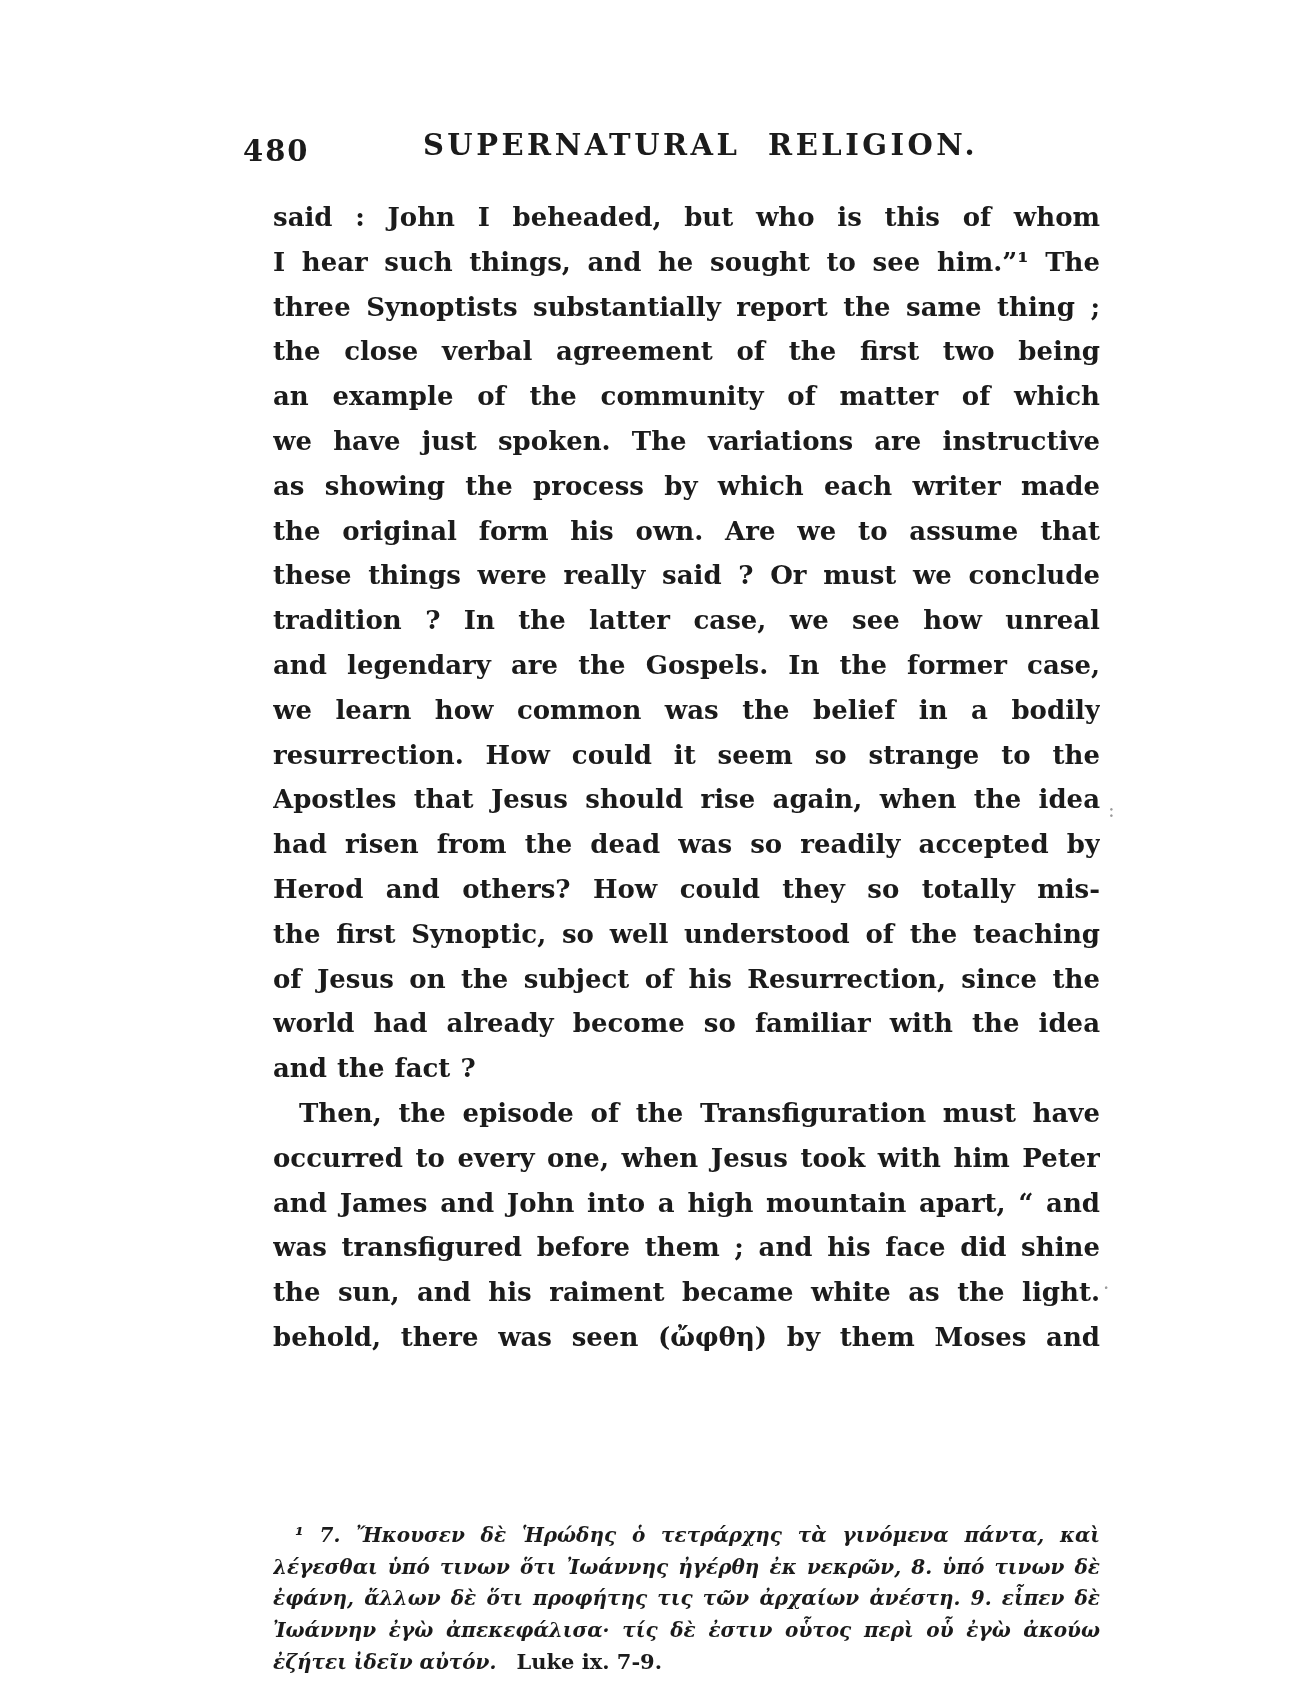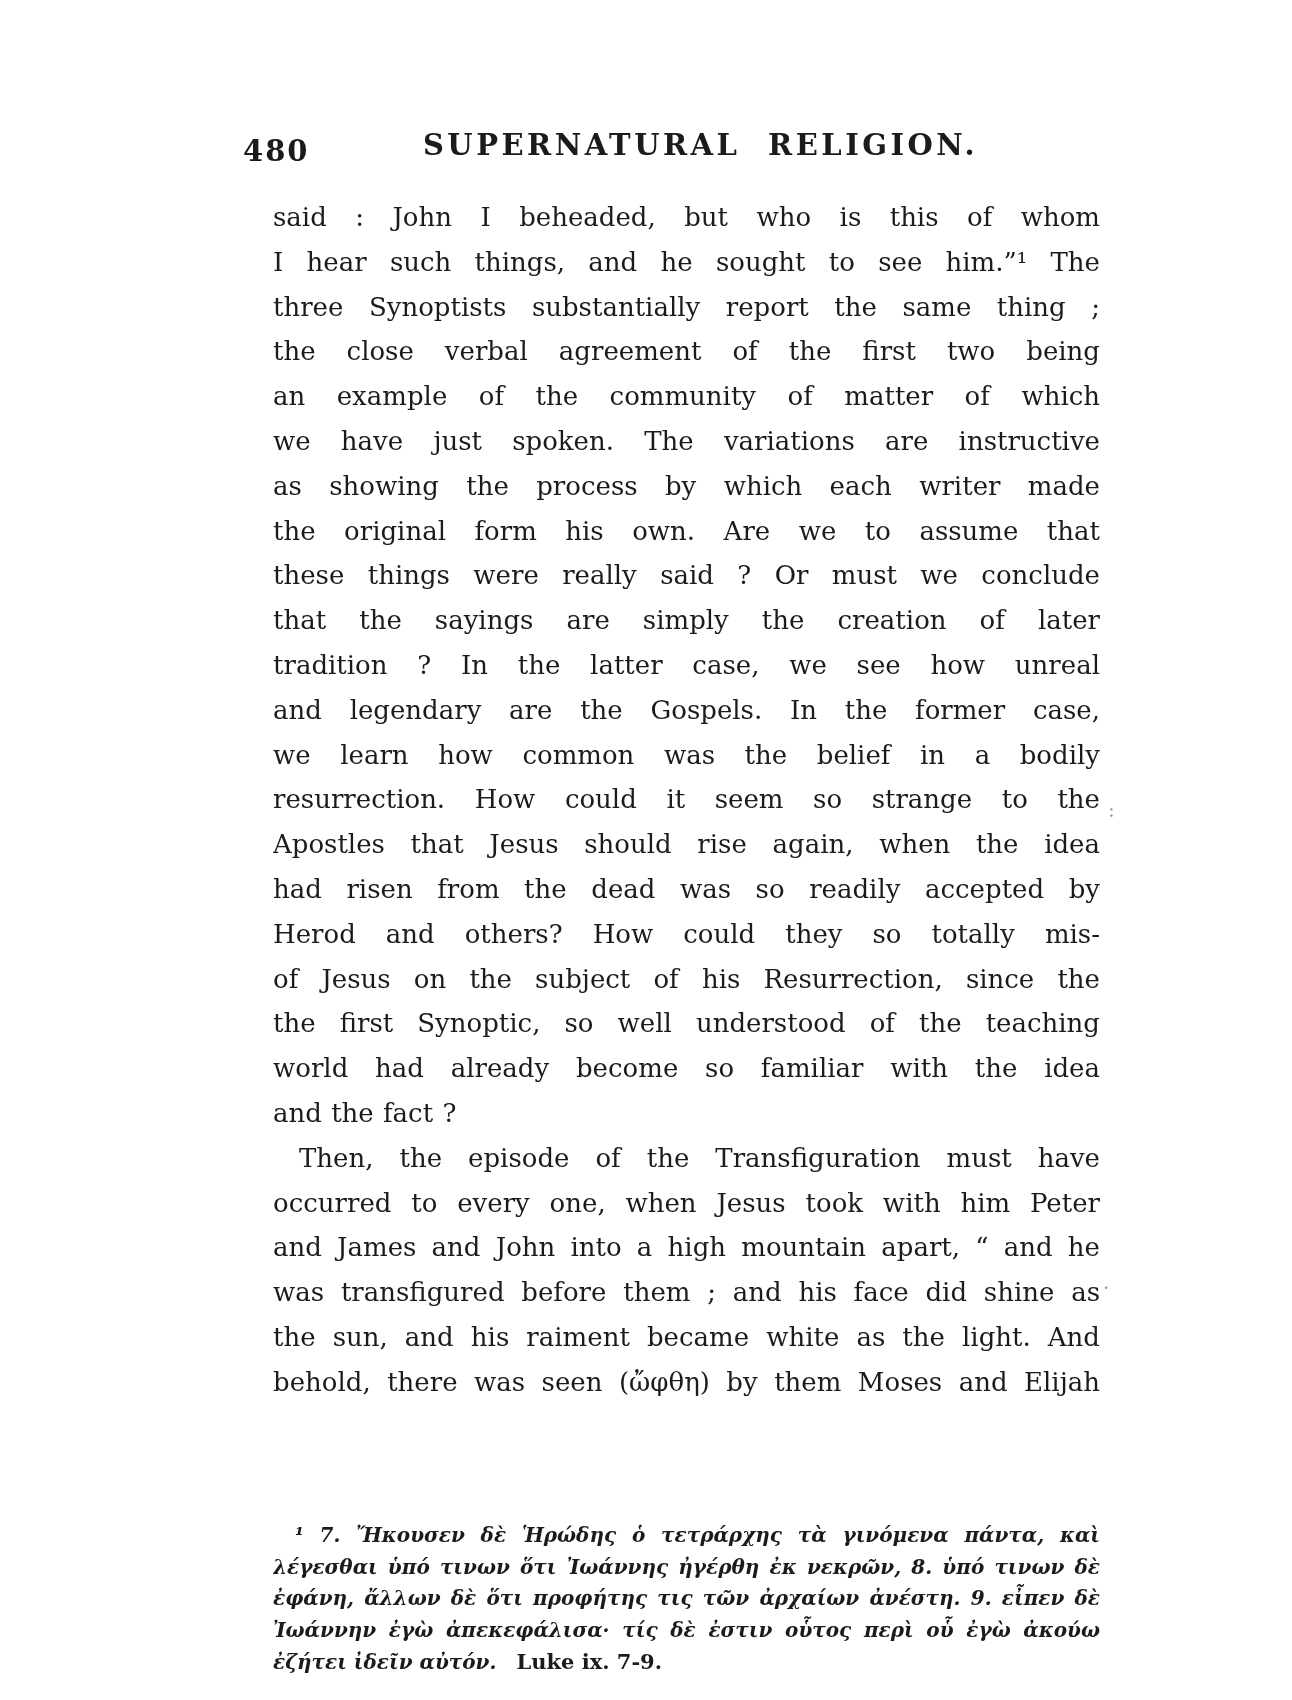--- a/index.html
+++ b/index.html
@@ -25,21 +25,21 @@
     position: absolute; left: 287px; top: 0; width: 827px;
     text-align: center;
     font-size: 29px; font-weight: 700;
     letter-spacing: 3.5px; word-spacing: 14px;
   }
   
   .body-block {
     position: absolute; left: 273px; top: 195px; width: 827px;
   }
   .line {
-    font-size: 26px; font-weight: 400;
+    font-size: 26px; font-weight: 700;
     line-height: 44.8px; height: 44.8px;
     overflow: hidden;
     text-align: justify; text-align-last: justify; -moz-text-align-last: justify;
     word-spacing: 1px;
   }
   .line.para-end { text-align: right; text-align-last: left; -moz-text-align-last: left; }
   .line.indent { text-indent: 26px; }
   
   .footnote-block {
     position: absolute; left: 273px; top: 1520px; width: 827px;
@@ -75,30 +75,29 @@
     <div>
       <div class="line">said : John I beheaded, but who is this of whom</div>
       <div class="line">I hear such things, and he sought to see him.”¹ The</div>
       <div class="line">three Synoptists substantially report the same thing ;</div>
       <div class="line">the close verbal agreement of the first two being</div>
       <div class="line">an example of the community of matter of which</div>
       <div class="line">we have just spoken. The variations are instructive</div>
       <div class="line">as showing the process by which each writer made</div>
       <div class="line">the original form his own. Are we to assume that</div>
       <div class="line">these things were really said ? Or must we conclude</div>
-      <div class="line">that the sayings are simply the creation of later</div>
       <div class="line">tradition ? In the latter case, we see how unreal</div>
       <div class="line">and legendary are the Gospels. In the former case,</div>
       <div class="line">we learn how common was the belief in a bodily</div>
       <div class="line">resurrection. How could it seem so strange to the</div>
       <div class="line">Apostles that Jesus should rise again, when the idea</div>
       <div class="line">had risen from the dead was so readily accepted by</div>
       <div class="line">Herod and others? How could they so totally mis-</div>
+      <div class="line">the first Synoptic, so well understood of the teaching</div>
       <div class="line">of Jesus on the subject of his Resurrection, since the</div>
-      <div class="line">the first Synoptic, so well understood of the teaching</div>
       <div class="line">world had already become so familiar with the idea</div>
       <div class="line para-end">and the fact ?</div>
     </div>
     <div>
       <div class="line indent">Then, the episode of the Transfiguration must have</div>
       <div class="line">occurred to every one, when Jesus took with him Peter</div>
       <div class="line">and James and John into a high mountain apart, “ and he</div>
       <div class="line">was transfigured before them ; and his face did shine as</div>
       <div class="line">the sun, and his raiment became white as the light. And</div>
       <div class="line">behold, there was seen (ὤφθη) by them Moses and Elijah</div>

